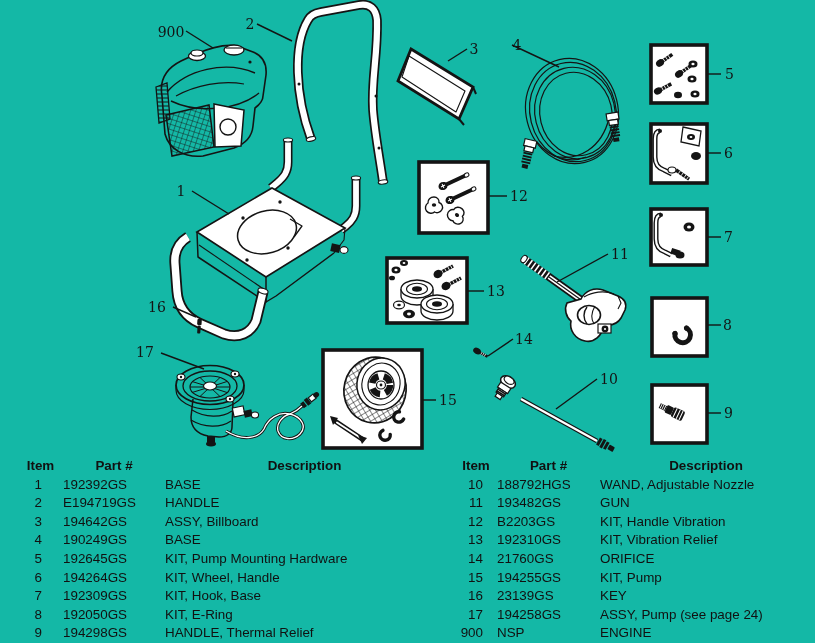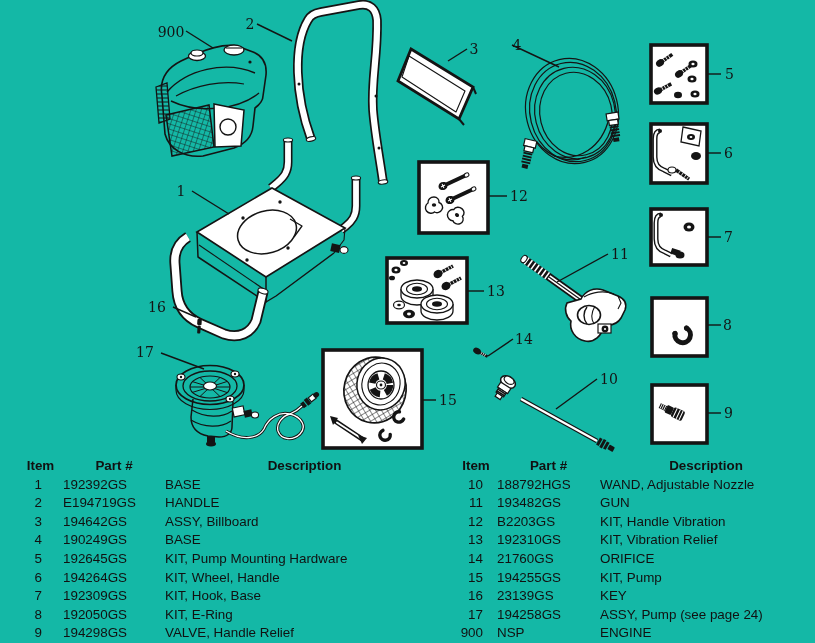--- a/index.html
+++ b/index.html
@@ -455,21 +455,21 @@
           <td class="col-desc">KIT, Hook, Base</td>
         </tr>
         <tr>
           <td class="col-item">8</td>
           <td class="col-part">192050GS</td>
           <td class="col-desc">KIT, E-Ring</td>
         </tr>
         <tr>
           <td class="col-item">9</td>
           <td class="col-part">194298GS</td>
-          <td class="col-desc">VALVE, Handle Relief</td>
+          <td class="col-desc">HANDLE, Thermal Relief</td>
         </tr>
       </tbody>
   </table>
 
   <table class="parts-table right">
     <colgroup>
         <col class="c-item">
         <col class="c-part">
         <col class="c-desc">
       </colgroup>

